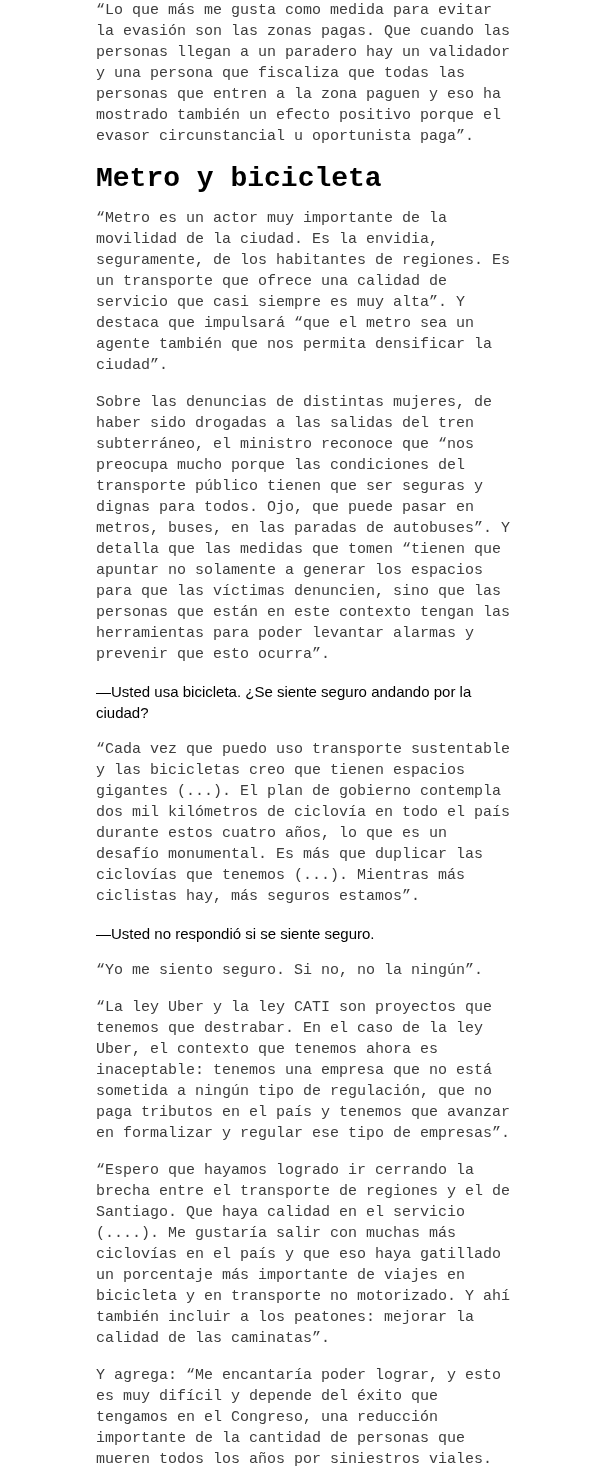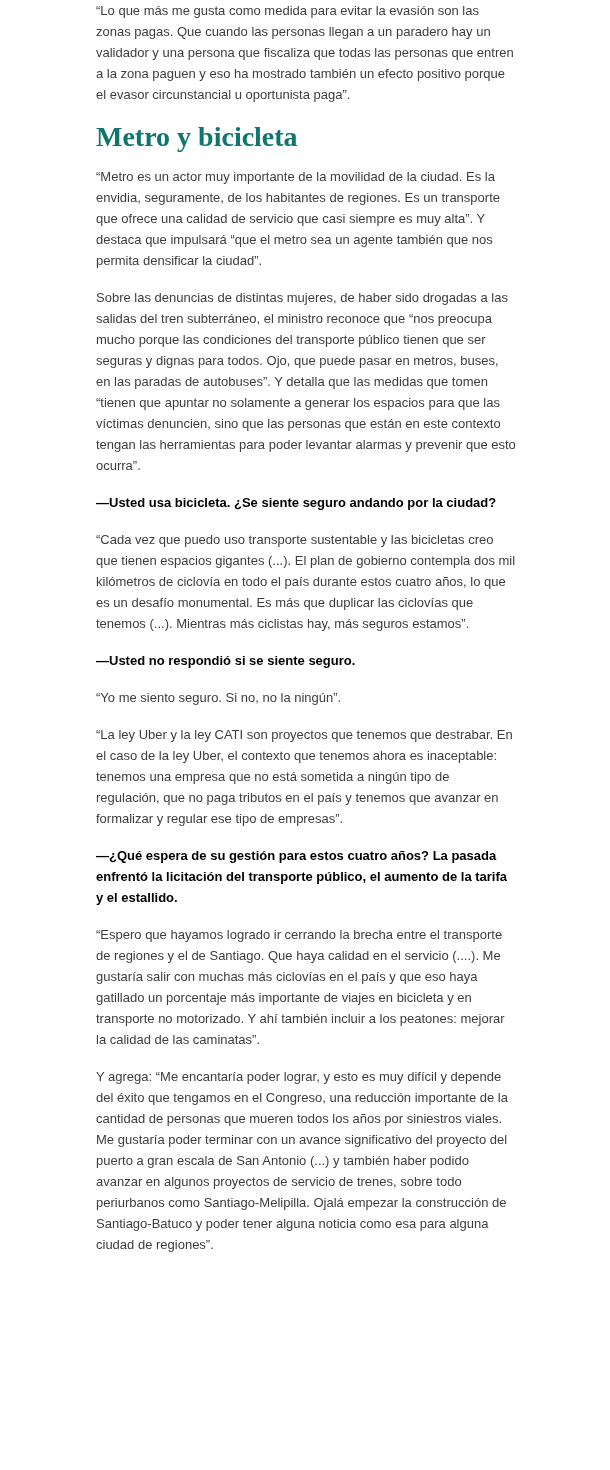--- a/index.html
+++ b/index.html
@@ -13,57 +13,57 @@
     overflow: hidden;
     font-family: "Liberation Sans", sans-serif;
   }
   .article {
     position: absolute;
     left: 96px;
     top: 0;
     width: 420px;
   }
   .article p.body-par {
-    font-size: 13px;
+    font-size: 15px;
     line-height: 21px;
     color: #3d3d3d;
     margin: 0 0 16px 0;
+    font-family: Liberation Mono, monospace;
   }
   .article p.question {
     font-size: 15px;
     line-height: 21px;
     color: #3d3d3d;
     margin: 0 0 16px 0;
     font-weight: 400;
   }
   .article p.question-bold {
-    font-size: 13px;
+    font-size: 15px;
     line-height: 21px;
     color: #000000;
     margin: 0 0 16px 0;
-    font-weight: 700;
+    font-weight: 400;
   }
   .article h2.section-heading {
-    font-family: Liberation Serif, serif;
+    font-family: Liberation Mono, monospace;
     font-size: 28px;
     line-height: 31px;
     font-weight: 700;
-    color: #0f766e;
+    color: #000000;
     margin: 0 0 14px 0;
   }
 </style>
 </head>
 <body>
 
 <div class="article">
   <p class="body-par">“Lo que más me gusta como medida para evitar la evasión son las zonas pagas. Que cuando las personas llegan a un paradero hay un validador y una persona que fiscaliza que todas las personas que entren a la zona paguen y eso ha mostrado también un efecto positivo porque el evasor circunstancial u oportunista paga”.</p>
   <h2 class="section-heading">Metro y bicicleta</h2>
   <p class="body-par">“Metro es un actor muy importante de la movilidad de la ciudad. Es la envidia, seguramente, de los habitantes de regiones. Es un transporte que ofrece una calidad de servicio que casi siempre es muy alta”. Y destaca que impulsará “que el metro sea un agente también que nos permita densificar la ciudad”.</p>
   <p class="body-par">Sobre las denuncias de distintas mujeres, de haber sido drogadas a las salidas del tren subterráneo, el ministro reconoce que “nos preocupa mucho porque las condiciones del transporte público tienen que ser seguras y dignas para todos. Ojo, que puede pasar en metros, buses, en las paradas de autobuses”. Y detalla que las medidas que tomen “tienen que apuntar no solamente a generar los espacios para que las víctimas denuncien, sino que las personas que están en este contexto tengan las herramientas para poder levantar alarmas y prevenir que esto ocurra”.</p>
   <p class="question-bold">—Usted usa bicicleta. ¿Se siente seguro andando por la ciudad?</p>
   <p class="body-par">“Cada vez que puedo uso transporte sustentable y las bicicletas creo que tienen espacios gigantes (...). El plan de gobierno contempla dos mil kilómetros de ciclovía en todo el país durante estos cuatro años, lo que es un desafío monumental. Es más que duplicar las ciclovías que tenemos (...). Mientras más ciclistas hay, más seguros estamos”.</p>
   <p class="question-bold">—Usted no respondió si se siente seguro.</p>
   <p class="body-par">“Yo me siento seguro. Si no, no la ningún”.</p>
   <p class="body-par">“La ley Uber y la ley CATI son proyectos que tenemos que destrabar. En el caso de la ley Uber, el contexto que tenemos ahora es inaceptable: tenemos una empresa que no está sometida a ningún tipo de regulación, que no paga tributos en el país y tenemos que avanzar en formalizar y regular ese tipo de empresas”.</p>
-  <p class="question-bold">—¿Qué espera de su gestión para estos cuatro años? La pasada enfrentó la licitación del transporte público, el aumento de la tarifa y el estallido.</p>
   <p class="body-par">“Espero que hayamos logrado ir cerrando la brecha entre el transporte de regiones y el de Santiago. Que haya calidad en el servicio (....). Me gustaría salir con muchas más ciclovías en el país y que eso haya gatillado un porcentaje más importante de viajes en bicicleta y en transporte no motorizado. Y ahí también incluir a los peatones: mejorar la calidad de las caminatas”.</p>
   <p class="body-par">Y agrega: “Me encantaría poder lograr, y esto es muy difícil y depende del éxito que tengamos en el Congreso, una reducción importante de la cantidad de personas que mueren todos los años por siniestros viales. Me gustaría poder terminar con un avance significativo del proyecto del puerto a gran escala de San Antonio (...) y también haber podido avanzar en algunos proyectos de servicio de trenes, sobre todo periurbanos como Santiago-Melipilla. Ojalá empezar la construcción de Santiago-Batuco y poder tener alguna noticia como esa para alguna ciudad de regiones”.</p>
 </div>
 
 </body></html>

